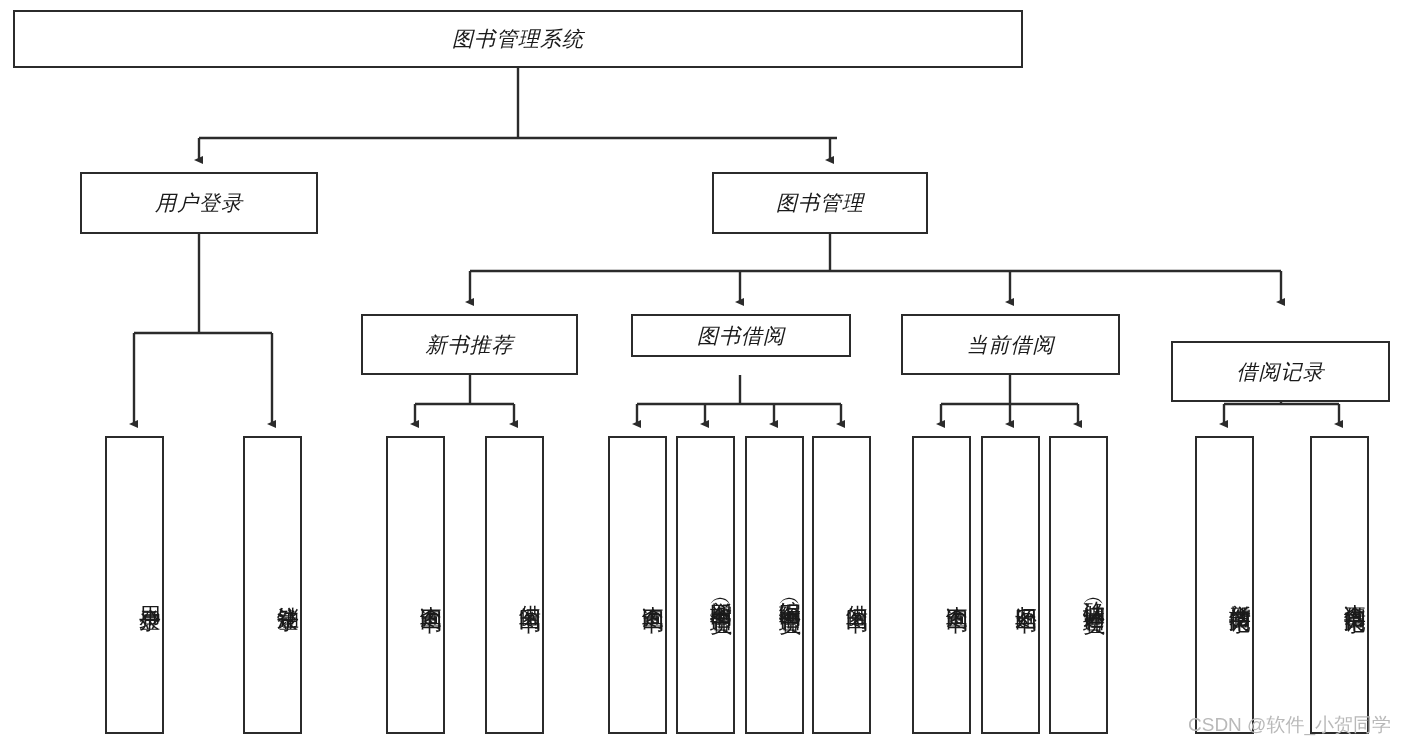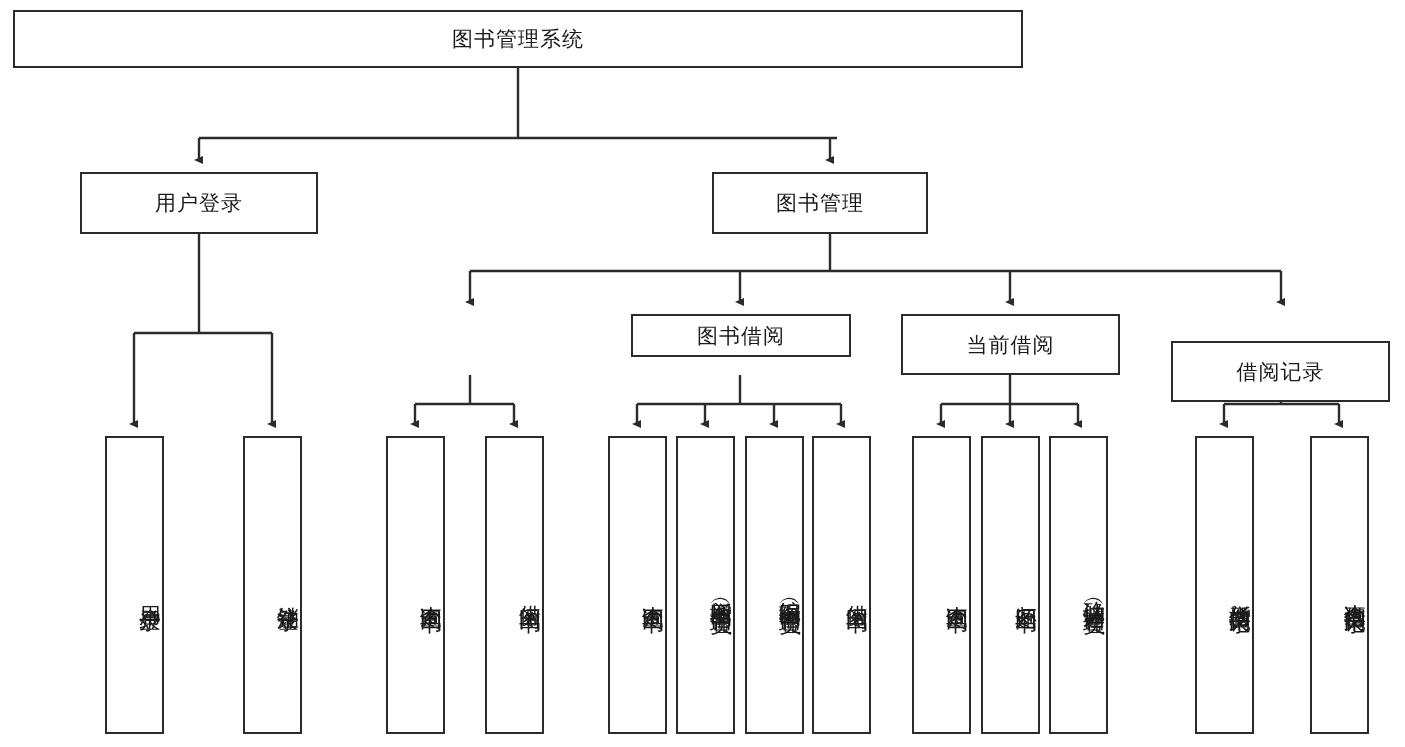--- a/index.html
+++ b/index.html
@@ -23,20 +23,21 @@
     border: 2px solid #2b2b2b;
     background: #ffffff;
     display: flex;
     align-items: center;
     justify-content: center;
     color: #1a1a1a;
   }
   .node.horiz {
     font-size: 21px;
     letter-spacing: 1px;
+    font-style: italic;
   }
   .node.vert {
     writing-mode: vertical-rl;
     text-orientation: upright;
     font-size: 22px;
     line-height: 1.05;
     letter-spacing: 2px;
     align-items: flex-start;
     justify-content: center;
     padding-top: 14px;
@@ -122,20 +123,23 @@
     <span>图书管理系统</span>
   </div>
 
   <div class="node horiz" style="left:80px; top:172px; width:238px; height:62px;">
     <span>用户登录</span>
   </div>
   <div class="node horiz" style="left:712px; top:172px; width:216px; height:62px;">
     <span>图书管理</span>
   </div>
 
+  <div class="node horiz" style="left:361px; top:314px; width:217px; height:61px;">
+    <span>新书推荐</span>
+  </div>
   <div class="node horiz" style="left:631px; top:314px; width:220px; height:43px;">
     <span>图书借阅</span>
   </div>
   <div class="node horiz" style="left:901px; top:314px; width:219px; height:61px;">
     <span>当前借阅</span>
   </div>
   <div class="node horiz" style="left:1171px; top:314px; width:219px; height:61px;margin-top:27px;">
     <span>借阅记录</span>
   </div>
 
@@ -176,14 +180,15 @@
     <span class="vtext">确认归还（管理员）</span>
   </div>
 
   <div class="node vert" style="left:1195px; top:436px; width:59px; height:298px;">
     <span class="vtext">新增借阅记录</span>
   </div>
   <div class="node vert" style="left:1310px; top:436px; width:59px; height:298px;">
     <span class="vtext">查询借阅记录</span>
   </div>
 
+  <div class="watermark">CSDN @软件_小贺同学</div>
 
 </div>
 
 </body></html>

